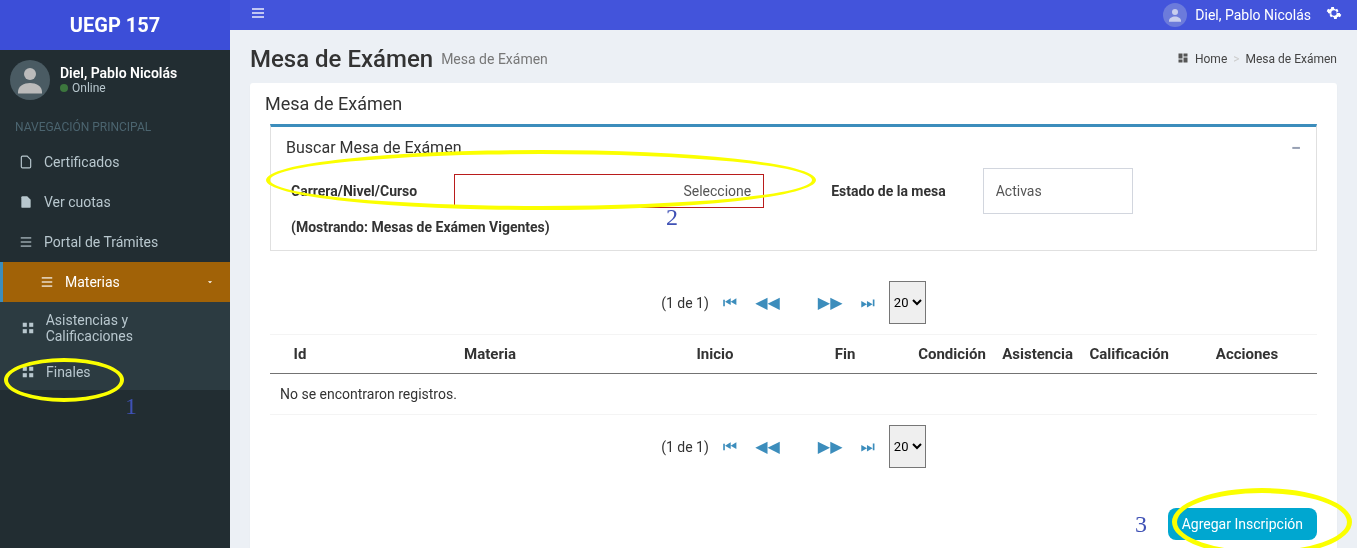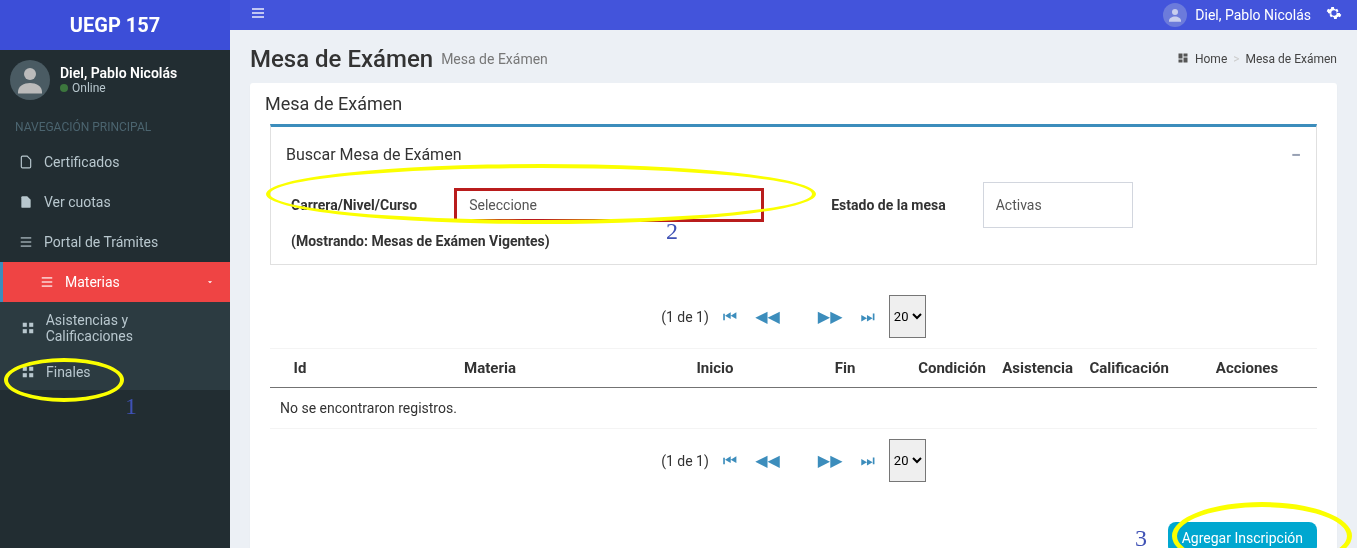--- a/index.html
+++ b/index.html
@@ -9,21 +9,21 @@
     .sidebar { width: 230px; background: #222d32; color: #b8c7ce; height: 100%; display: flex; flex-direction: column; }
     .sidebar-logo { height: 50px; background: #3c4ed8; color: #fff; font-weight: bold; font-size: 20px; display: flex; align-items: center; justify-content: center; }
     .user-panel { padding: 10px; display: flex; align-items: center; gap: 10px; }
     .user-avatar { width: 40px; height: 40px; border-radius: 50%; background: #4a5b63; display: flex; align-items: center; justify-content: center; color: #2c3b41; }
     .user-info { display: flex; flex-direction: column; }
     .user-name { color: #fff; font-size: 14px; font-weight: 600; }
     .user-status { font-size: 12px; color: #b8c7ce; display: flex; align-items: center; gap: 4px; }
     .user-status::before { content: ''; width: 8px; height: 8px; background: #3c763d; border-radius: 50%; display: inline-block; }
     .nav-header { color: #4b646f; font-size: 12px; padding: 10px 15px 8px; text-transform: uppercase; }
     .nav-item { display: flex; align-items: center; padding: 12px 15px; color: #b8c7ce; cursor: pointer; font-size: 14px; gap: 10px; border-left: 3px solid transparent; position: relative; }
-    .nav-item.active { background: #ef4444; border-left-color: #3c8dbc; color: #fff; padding-left: 36px; }
+    .nav-item.active { background: #a16207; border-left-color: #3c8dbc; color: #fff; padding-left: 36px; }
     .nav-item .chevron { margin-left: auto; }
     .nav-sub-item { display: flex; align-items: center; padding: 10px 15px 10px 20px; color: #b8c7ce; cursor: pointer; font-size: 14px; gap: 10px; background: #2c3b41; position: relative; }
     .nav-icon { width: 16px; height: 16px; display: inline-flex; align-items: center; justify-content: center; }
     
     
     .main { flex: 1; display: flex; flex-direction: column; }
     .topbar { height: 50px; background: #4354db; color: #fff; display: flex; align-items: center; padding: 0 15px; }
     .hamburger { cursor: pointer; padding: 5px; }
     .topbar-right { margin-left: auto; display: flex; align-items: center; gap: 15px; }
     .topbar-user { display: flex; align-items: center; gap: 8px; font-size: 14px; cursor: pointer; }
@@ -34,25 +34,25 @@
     .page-title { font-size: 24px; font-weight: 500; color: #333; }
     .page-subtitle { font-size: 14px; color: #777; margin-left: 8px; }
     .breadcrumb { margin-left: auto; font-size: 12px; color: #444; display: flex; align-items: center; gap: 6px; }
     .breadcrumb a { color: #444; text-decoration: none; }
     .breadcrumb .sep { color: #ccc; }
     
     .content-body { padding: 0 20px 20px; }
     .box { background: #fff; border-radius: 3px; margin-bottom: 20px; box-shadow: 0 1px 1px rgba(0,0,0,.1); }
     .box-header { padding: 10px 15px; font-size: 18px; color: #333; }
     .inner-box { margin: 0 20px 20px; border: 1px solid #e0e0e0; border-top: 3px solid #3c8dbc; }
-    .inner-box-header { display: flex; align-items: center; padding: 17px 15px; font-size: 16px; color: #333; text-align: right; }
+    .inner-box-header { display: flex; align-items: center; padding: 10px 15px; font-size: 16px; color: #333; text-align: right; }
     .collapse-btn { margin-left: auto; color: #97a0b3; cursor: pointer; font-size: 18px; font-weight: bold; }
     .search-row { display: flex; align-items: center; gap: 20px; padding: 0 20px 5px; position: relative; }
     .field-label { font-weight: bold; font-size: 14px; color: #333; }
-    .select-input { width: 310px; height: 34px; border: 3px solid #b91c1c; padding: 6px 12px; font-size: 14px; color: #555; }
+    .select-input { width: 310px; height: 34px; border: 1px solid #b91c1c; padding: 6px 12px; font-size: 14px; color: #555; text-align: right; }
     .small-select { width: 150px; height: 46px; border: 1px solid #d2d6de; padding: 6px 12px; font-size: 14px; color: #555; }
     .hint-row { padding: 0 20px 15px; font-weight: bold; font-size: 14px; color: #333; }
     
     .table-wrap { padding: 0 20px 15px; }
     .paginator { display: flex; align-items: center; justify-content: center; gap: 10px; padding: 10px 0; font-size: 14px; color: #333; }
     .page-info { color: #333; }
     .page-btn { color: #3c8dbc; cursor: pointer; font-size: 16px; padding: 2px 4px; }
     .page-select { height: 43px; border: 1px solid #767676; font-size: 13px; }
     
     table { width: 100%; border-collapse: collapse; }

